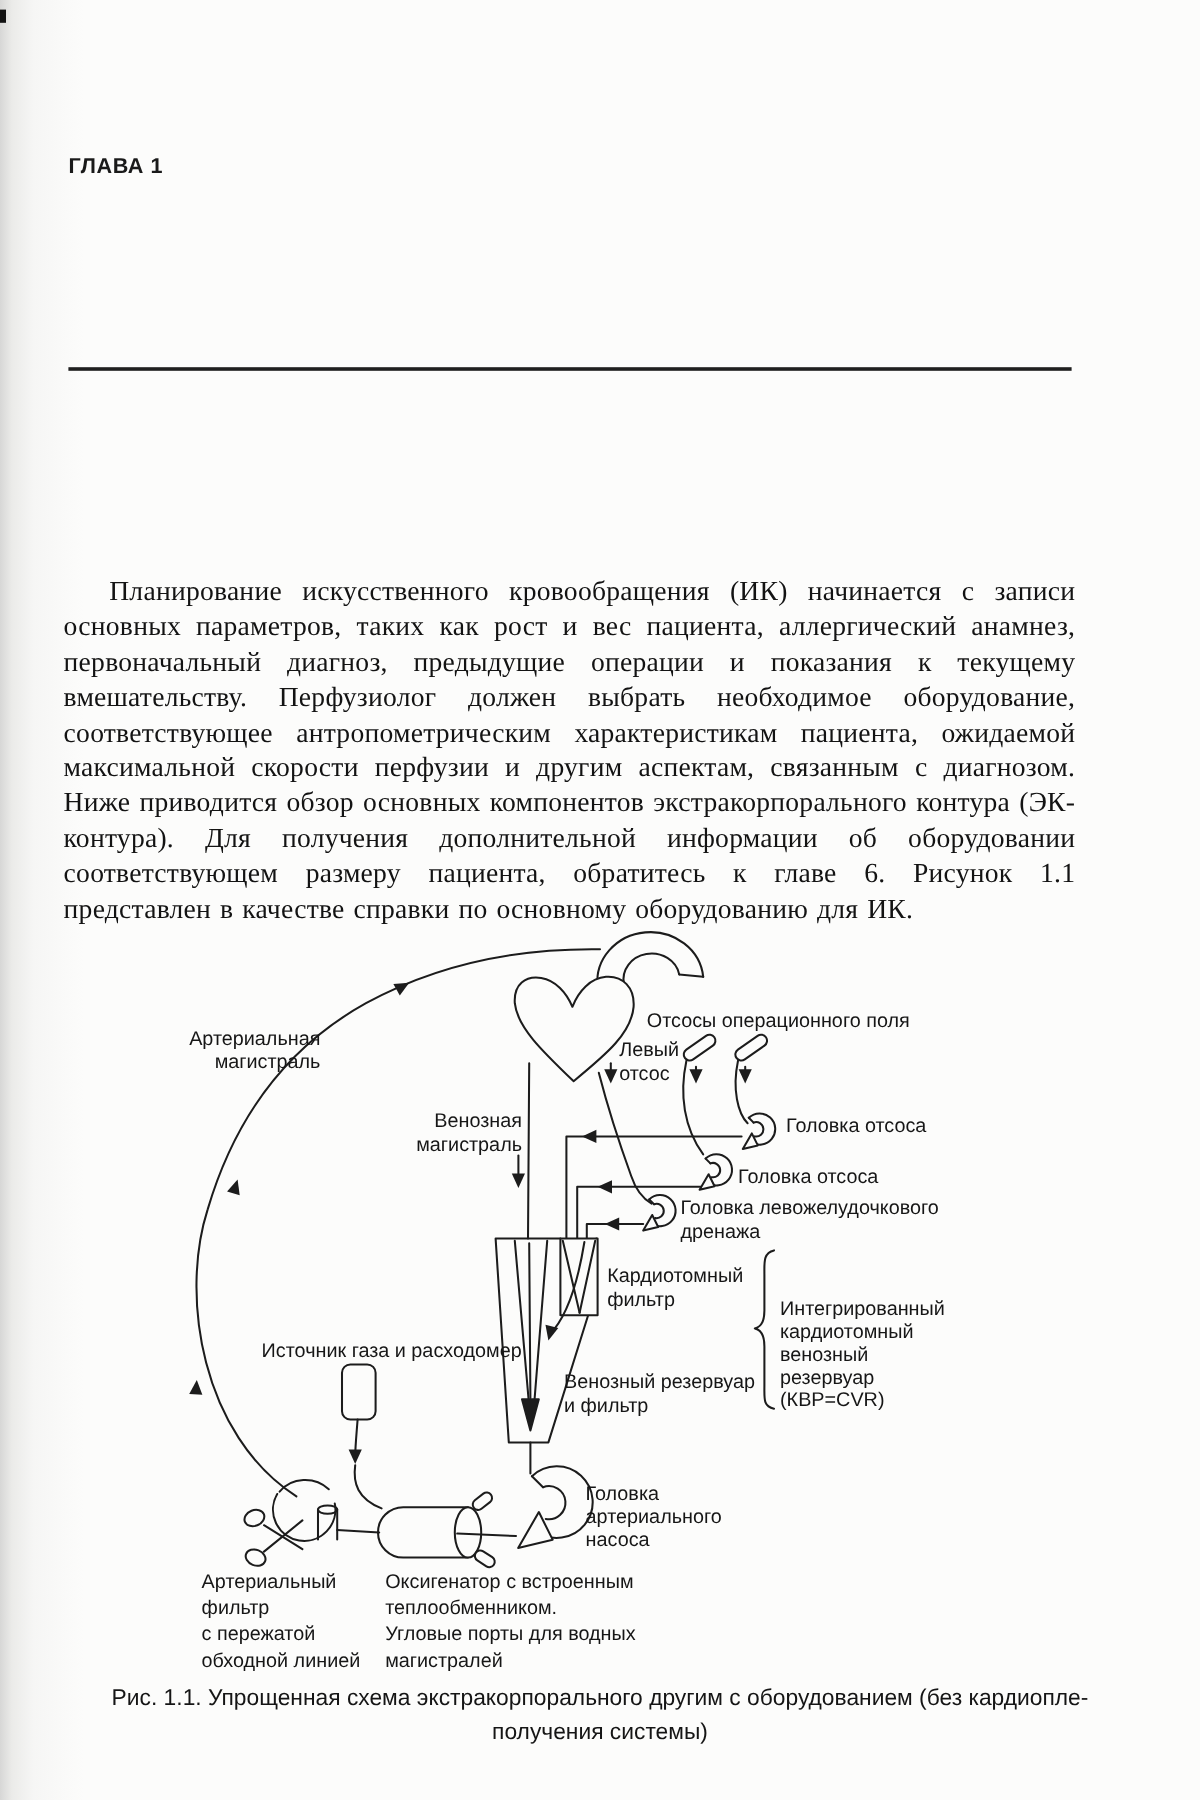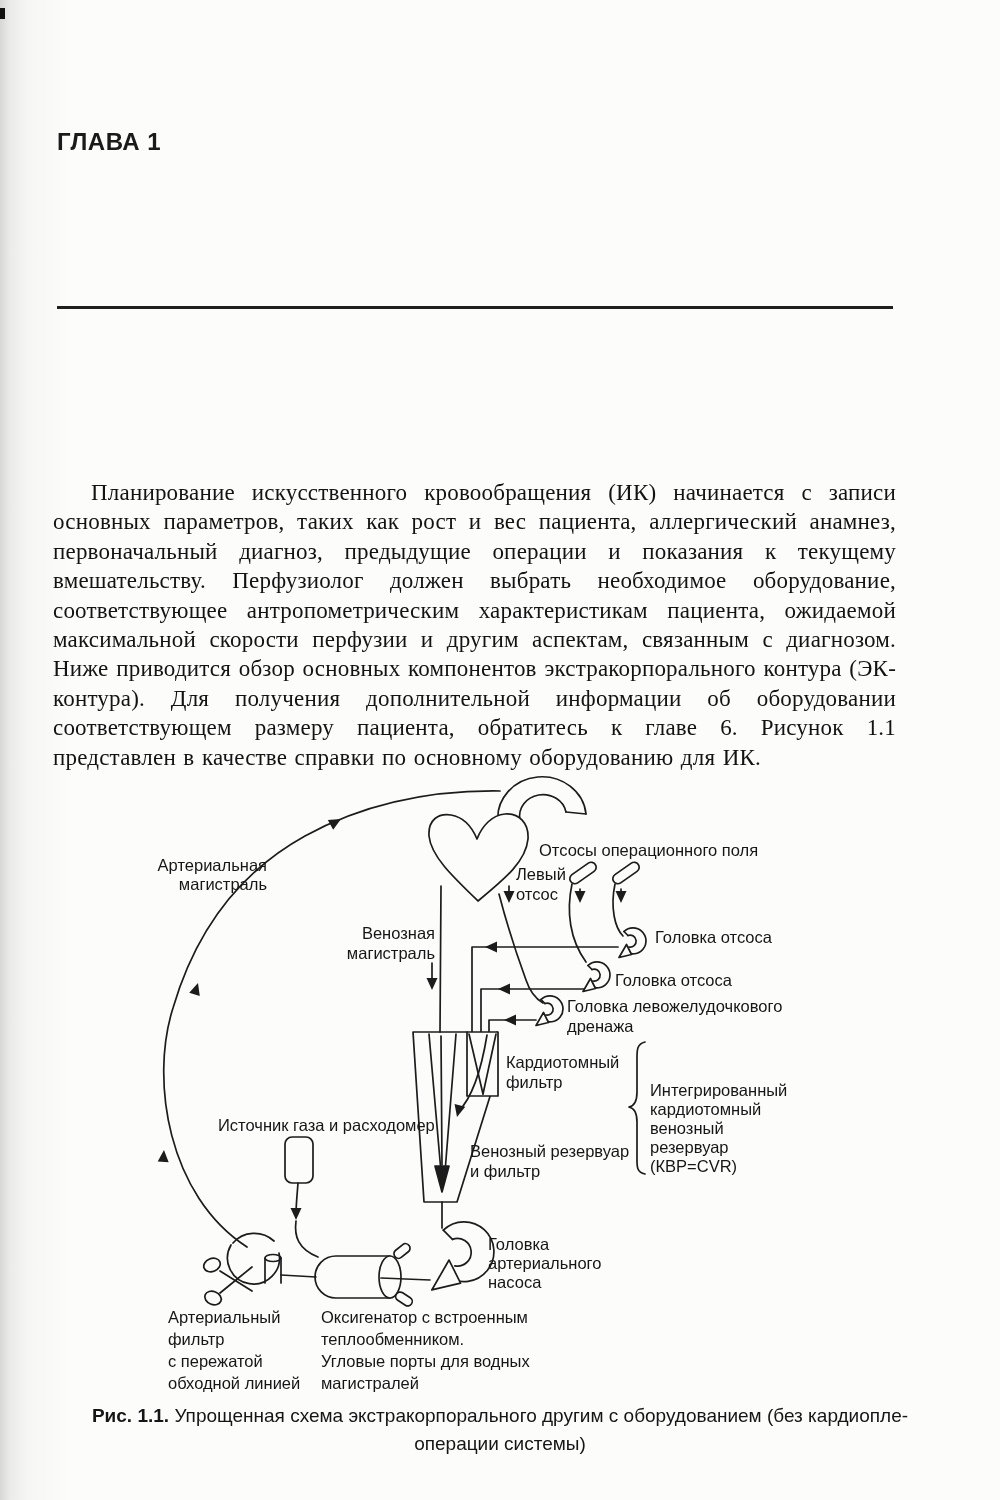--- a/index.html
+++ b/index.html
@@ -2,29 +2,29 @@
 <html><head>
 <meta charset="utf-8">
 <style>
   html,body{margin:0;padding:0;}
   body{width:1000px;height:1500px;position:relative;overflow:hidden;
        font-family:"Liberation Sans",sans-serif;
        background:#fcfcfb;}
   #page{position:absolute;inset:0;
         background:linear-gradient(90deg,#d7d7d6 0px,#ebebe9 10px,#f6f6f5 28px,#fcfcfb 70px,#fcfcfb 100%);}
   #corner-mark{position:absolute;left:0;top:8px;width:5px;height:11px;background:#111;}
-  .chapter{position:absolute;left:57px;top:128px;font-size:24px;font-weight:bold;color:#1a1a1a;letter-spacing:.5px;}
+  .chapter{position:absolute;left:57px;top:128px;font-size:18px;font-weight:bold;color:#1a1a1a;letter-spacing:.5px;}
   .title{position:absolute;left:57px;top:184px;width:780px;font-size:35px;line-height:48px;font-weight:bold;color:#161616;}
   .rule{position:absolute;left:57px;top:306px;width:836px;height:3px;background:#1f1f1f;}
   .para{position:absolute;left:53px;top:478px;width:843px;
         font-family:"Liberation Serif",serif;font-size:23px;line-height:29.4px;
         color:#131313;text-align:justify;text-indent:38px;letter-spacing:.2px;word-spacing:1.5px;}
   .caption{position:absolute;left:40px;top:1402px;width:920px;text-align:center;
            font-size:19px;line-height:28px;color:#151515;}
-  .caption b{font-weight:bold;}
+  .caption b{font-weight:normal;}
   svg{position:absolute;left:0;top:0;}
   svg text{font-family:"Liberation Sans",sans-serif;font-size:16.5px;fill:#161616;}
 </style>
 </head>
 <body>
 
 <div id="page">
   <div id="corner-mark"></div>
 
   <div class="chapter">ГЛАВА 1</div>
@@ -175,15 +175,15 @@
 
       <text x="321" y="1323">Оксигенатор с встроенным</text>
       <text x="321" y="1345">теплообменником.</text>
       <text x="321" y="1367">Угловые порты для водных</text>
       <text x="321" y="1389">магистралей</text>
     </g>
   </svg>
 
   <div class="caption">
     <span><b>Рис. 1.1.</b><span> Упрощенная схема экстракорпорального другим с оборудованием (без кардиопле-</span></span><br>
-    <span>операции системы)</span>
+    <span>получения системы)</span>
   </div>
 </div>
 
 </body></html>

